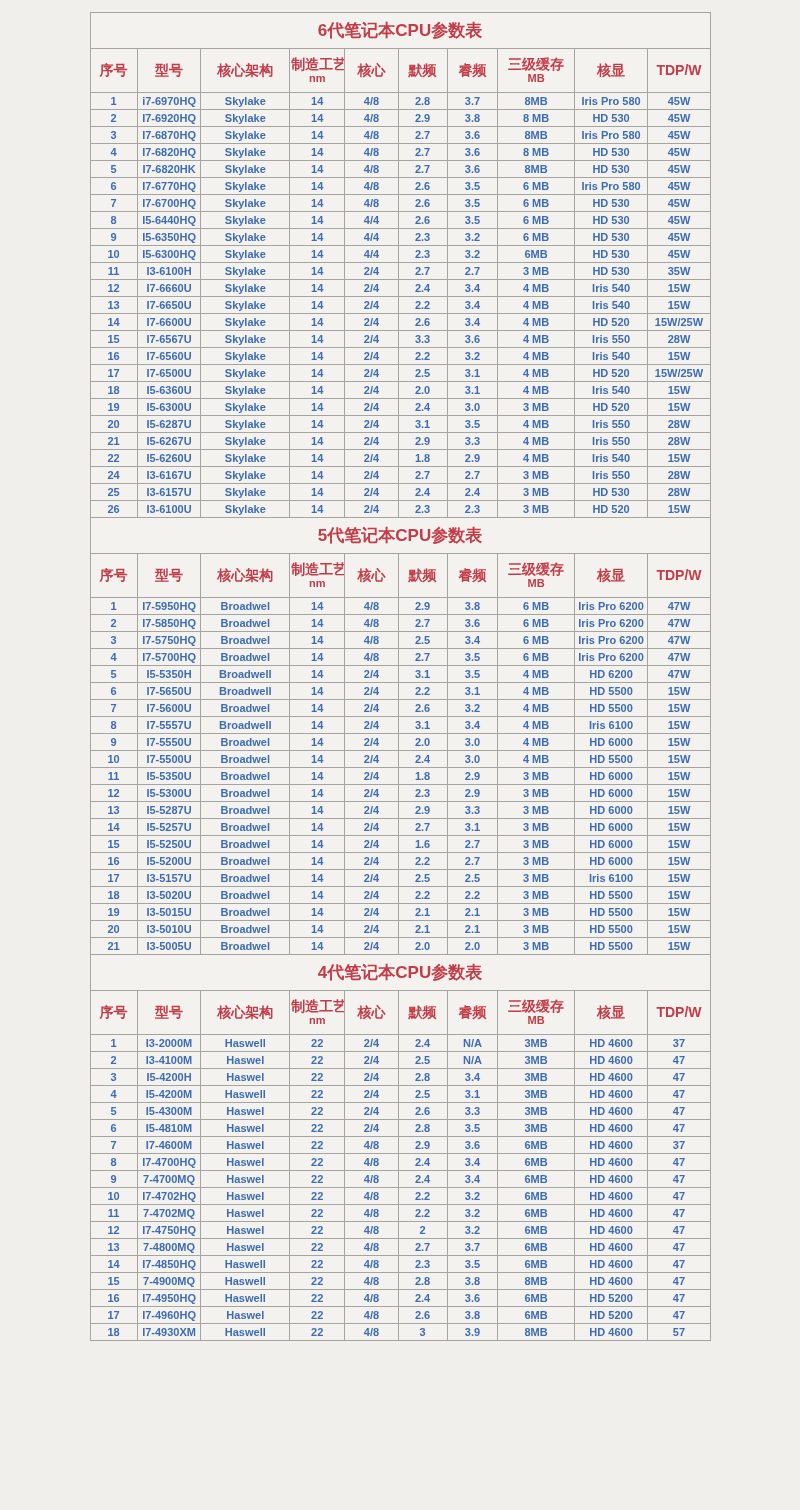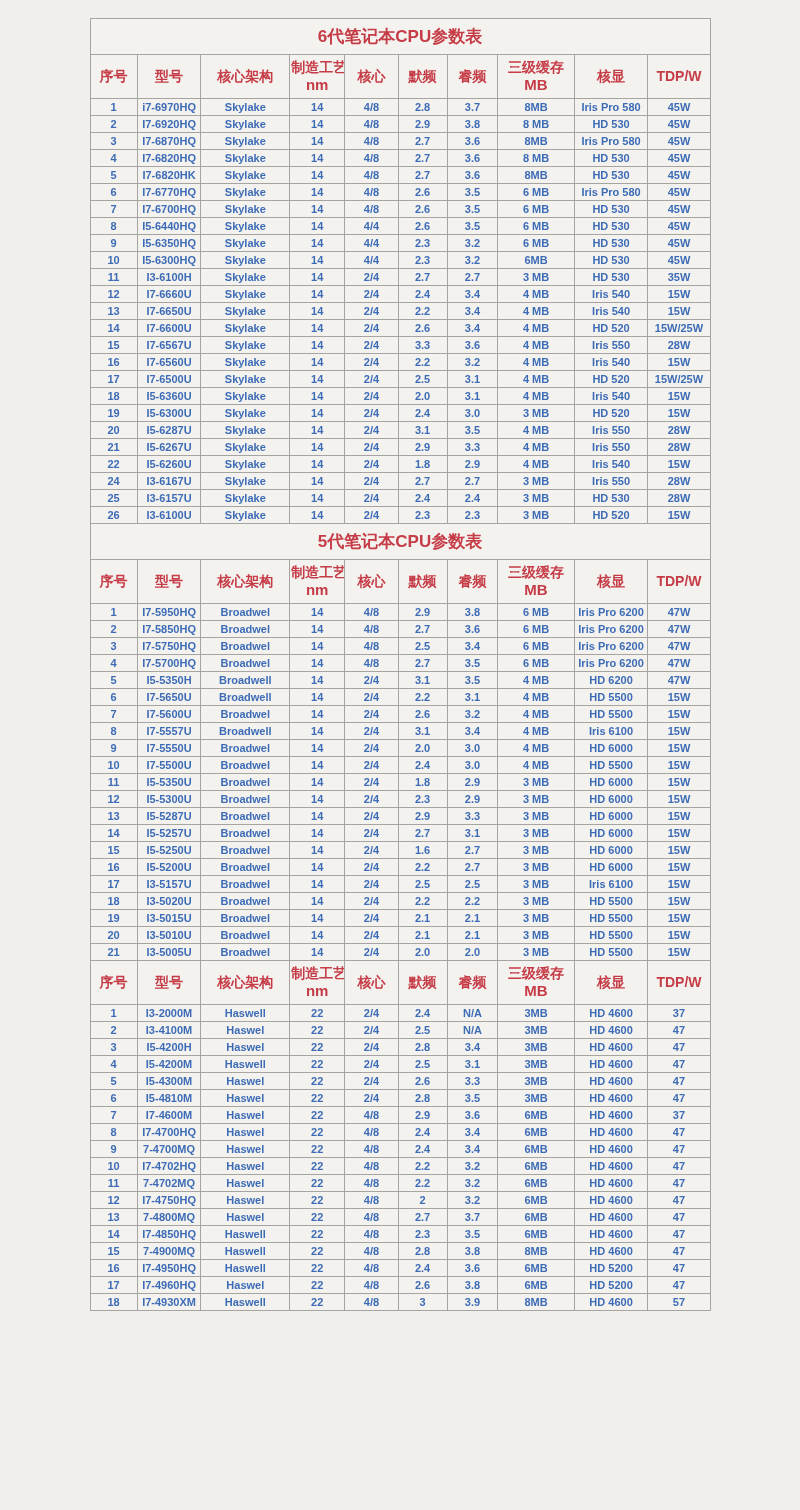--- a/index.html
+++ b/index.html
@@ -13,21 +13,21 @@
   *{box-sizing:border-box;}
   html,body{margin:0;padding:0;}
   body{
     width:800px;height:1510px;
     background:var(--page-bg);
     font-family:"Liberation Sans","DejaVu Sans",sans-serif;
     overflow:hidden;
   }
   .table-wrap{
     width:621px;
-    margin:18px auto 0 auto;
+    margin:12px auto 0 auto;
   }
   table.cpu{
     width:100%;
     border-collapse:collapse;
     table-layout:fixed;
     background:var(--cell-bg);
   }
   table.cpu td, table.cpu th{
     border:1px solid var(--border);
     text-align:center;
@@ -43,21 +43,21 @@
     color:var(--title-text);
   }
   tr.header-row th{
     height:44px;
     font-size:14px;
     font-weight:bold;
     color:var(--header-text);
     line-height:1.2;
   }
   tr.header-row th .sub{
-    font-size:15px;
+    font-size:11px;
   }
   tr.data-row td{
     height:17px;
     font-size:11px;
     font-weight:bold;
     color:var(--data-text);
   }
 </style>
 </head>
 <body>
@@ -696,20 +696,23 @@
           <td>I3-5005U</td>
           <td>Broadwel</td>
           <td>14</td>
           <td>2/4</td>
           <td>2.0</td>
           <td>2.0</td>
           <td>3 MB</td>
           <td>HD 5500</td>
           <td>15W</td>
         </tr>
+        <tr class="title-row">
+          <td colspan="10">4代笔记本CPU参数表</td>
+        </tr>
         <tr class="header-row">
           <th>
             <div>序号</div>
           </th>
           <th>
             <div>型号</div>
           </th>
           <th>
             <div>核心架构</div>
           </th>

